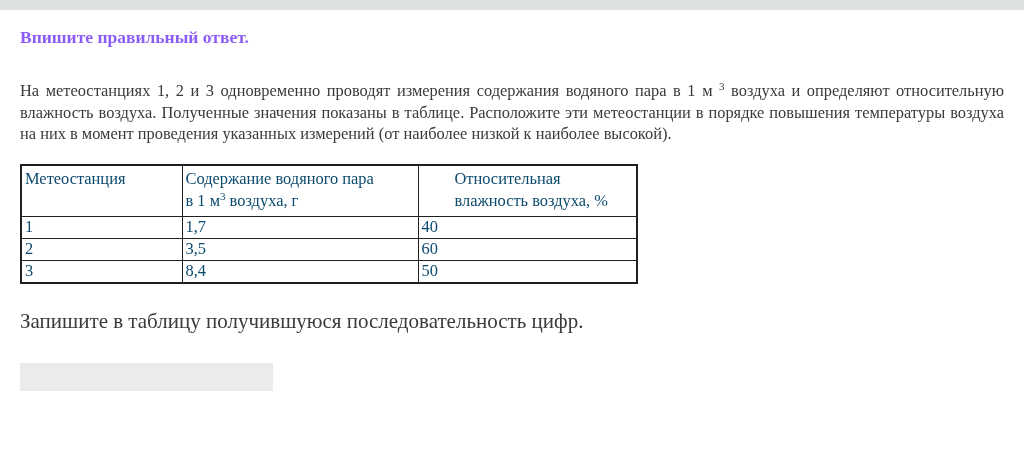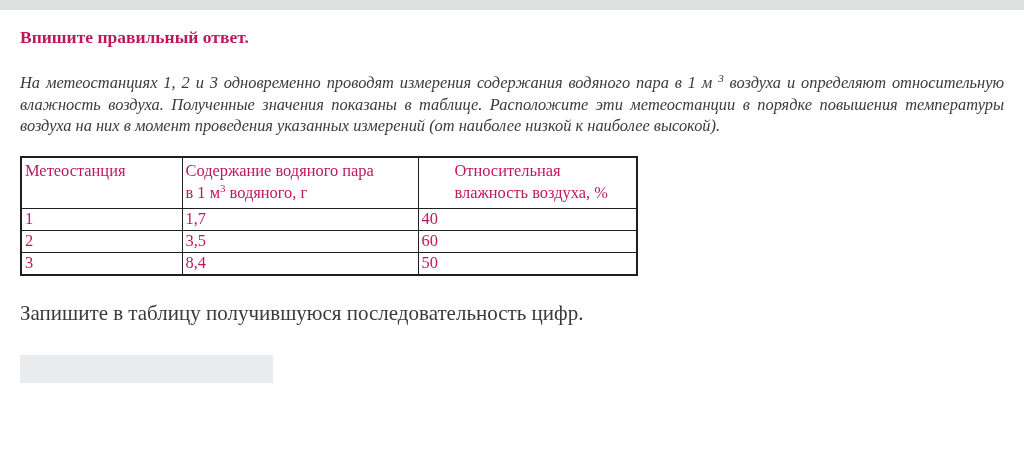--- a/index.html
+++ b/index.html
@@ -20,46 +20,45 @@
     background: #dee1e2;
   }
   .content {
     padding: 0 20px;
   }
   .heading {
     margin: 18px 0 0 0;
     font-size: 17.5px;
     line-height: 19px;
     font-weight: bold;
-    color: #be185d;
+    color: #8b5cf6;
   }
   .question {
-    margin: 25px 0 0 0;
+    margin: 33px 0 0 0;
     font-size: 16.4px;
     line-height: 21.6px;
     text-align: justify;
-    font-style: italic;
   }
   sup.sup3 {
     font-size: 11px;
     line-height: 0;
   }
   table.data-table {
     margin-top: 19px;
     border-collapse: collapse;
     width: 616px;
     table-layout: fixed;
     border: 2px solid #1f1f1f;
   }
   table.data-table th,
   table.data-table td {
     border: 1px solid #1f1f1f;
     font-size: 16.4px;
     font-weight: normal;
-    color: #be185d;
+    color: #0c4a6e;
   }
   table.data-table th {
     text-align: left;
     vertical-align: top;
     padding: 2px 3px 4px 3px;
     line-height: 22px;
   }
   table.data-table th.justify {
     text-align: justify;
     padding-left: 36px;
@@ -108,21 +107,21 @@
 
   <table class="data-table">
     <colgroup>
       <col style="width:161px">
       <col style="width:236px">
       <col style="width:219px">
     </colgroup>
     <thead>
       <tr>
         <th>Метеостанция</th>
-        <th><span>Содержание водяного пара</span><br><span>в 1 м</span><sup class="sup3">3</sup><span> водяного, г</span></th>
+        <th><span>Содержание водяного пара</span><br><span>в 1 м</span><sup class="sup3">3</sup><span> воздуха, г</span></th>
         <th class="justify">Относительная влажность воздуха, %</th>
       </tr>
     </thead>
     <tbody>
       <tr>
         <td>1</td>
         <td>1,7</td>
         <td>40</td>
       </tr>
       <tr>

